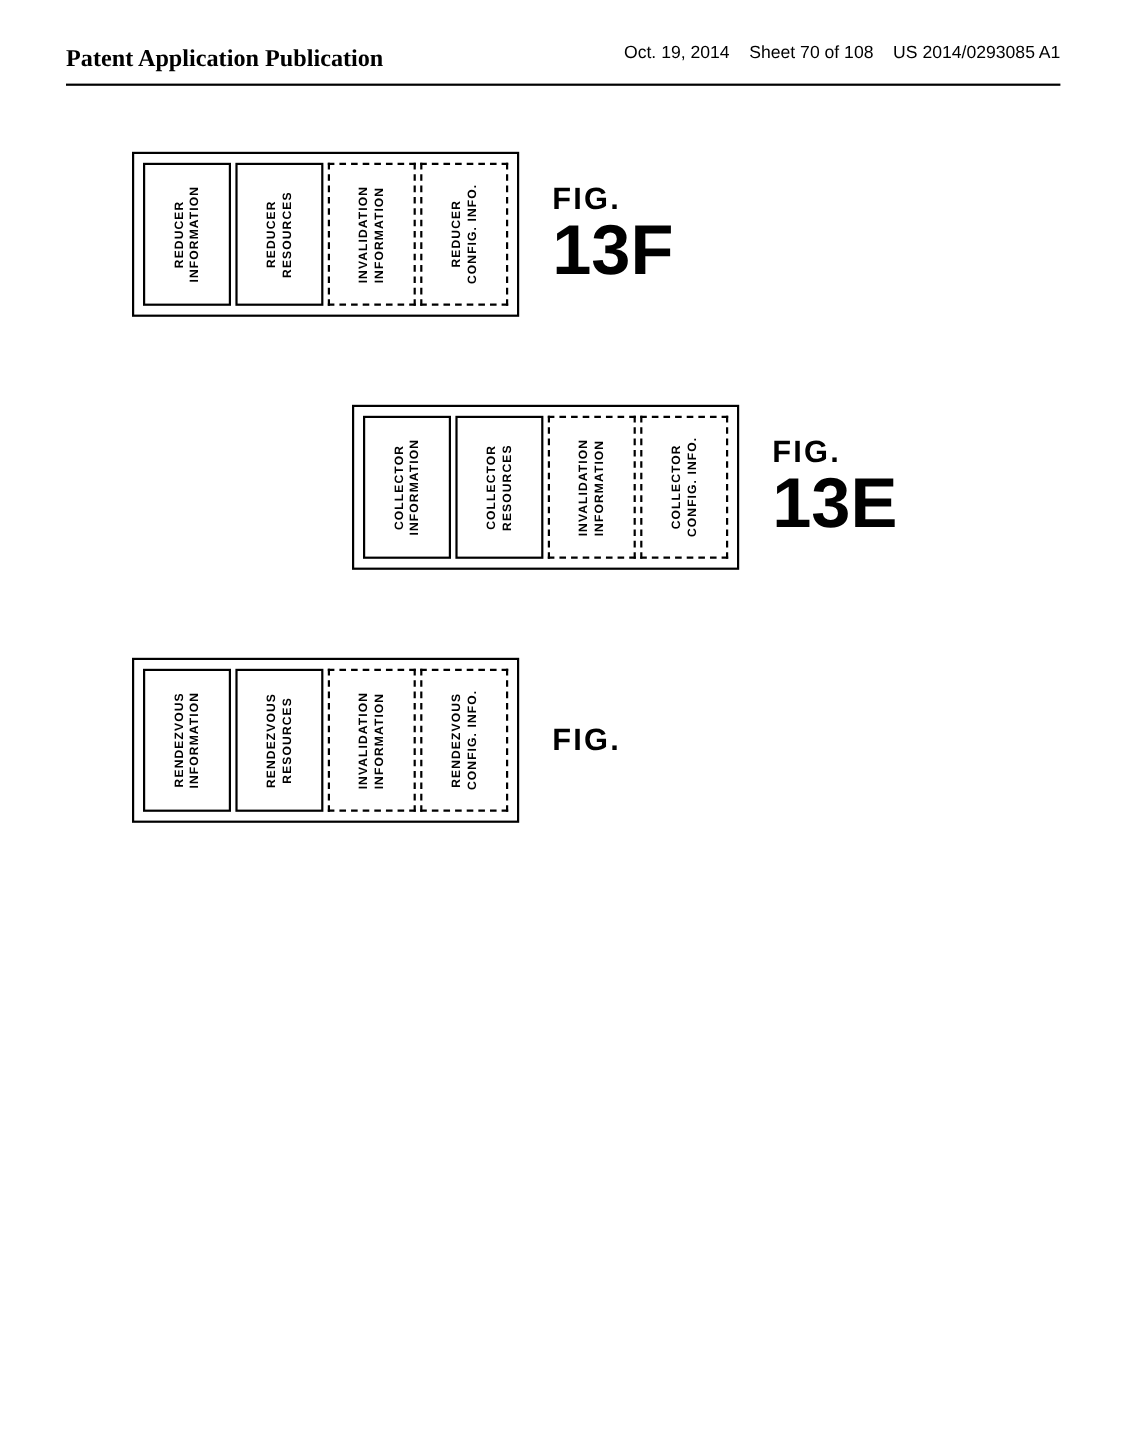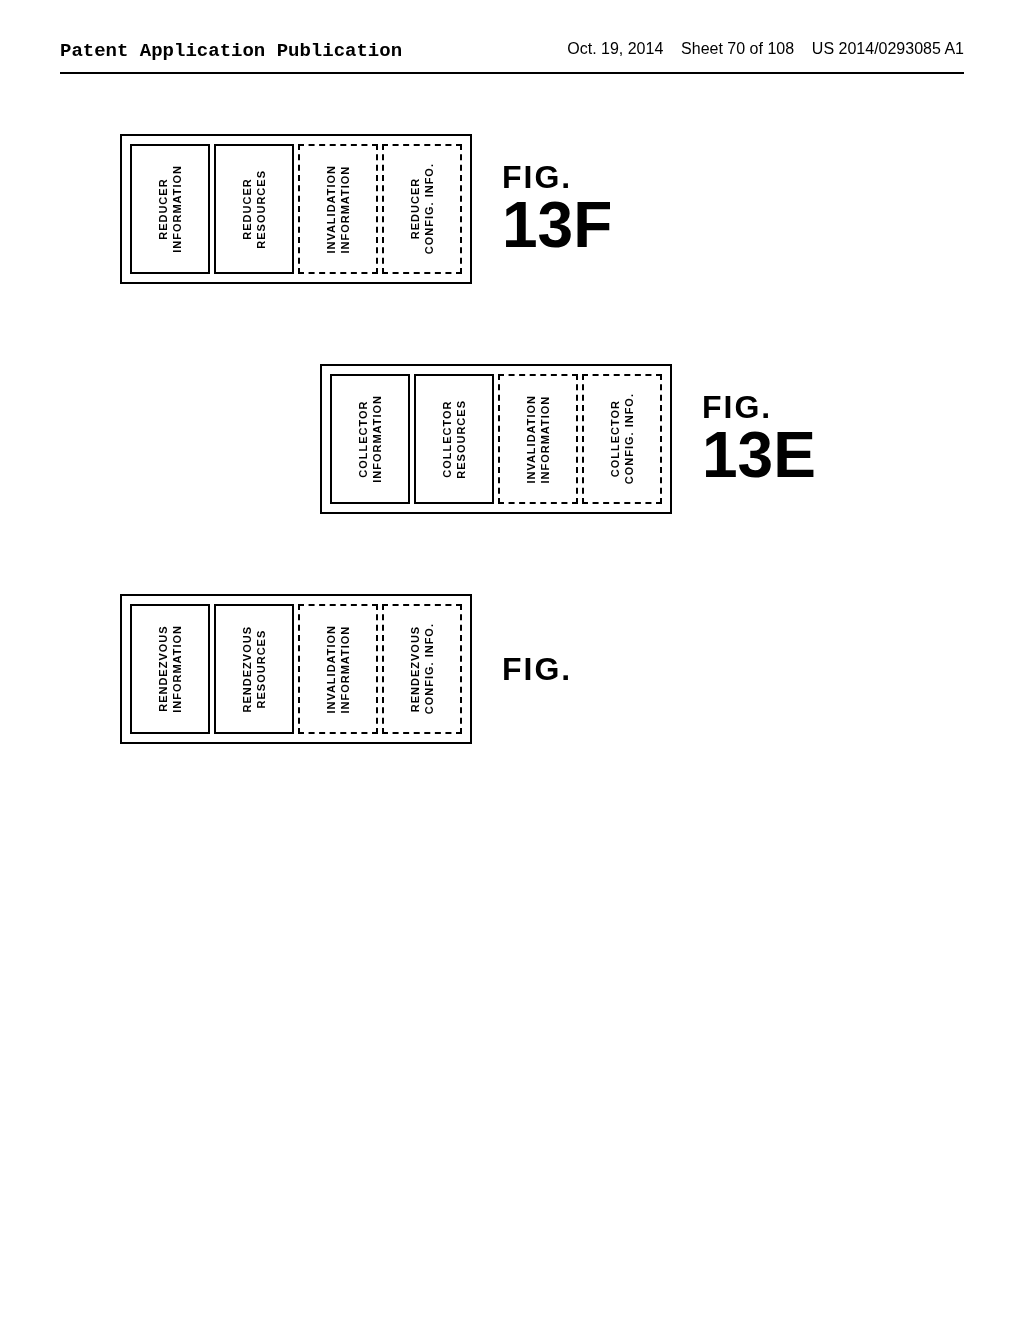--- a/index.html
+++ b/index.html
@@ -24,23 +24,23 @@
     .header {
       display: flex;
       justify-content: space-between;
       align-items: flex-start;
       margin-bottom: 60px;
       border-bottom: 2px solid #000;
       padding-bottom: 10px;
     }
 
     .header-left {
-      font-size: 19px;
+      font-size: 22px;
       font-weight: bold;
-      font-family: Liberation Mono, monospace;
+      font-family: Liberation Serif, serif;
     }
 
     .header-right {
       font-size: 16px;
       font-family: Arial, sans-serif;
       text-align: right;
     }
 
     
     .figure-section {
@@ -97,21 +97,21 @@
       font-size: 52px;
       font-weight: 900;
       font-family: Arial, sans-serif;
       display: flex;
       flex-direction: column;
       align-items: flex-start;
       line-height: 1.0;
     }
 
     .fig-label .fig-word {
-      font-size: 32px;
+      font-size: 28px;
       font-weight: 900;
       letter-spacing: 2px;
     }
 
     .fig-label .fig-num {
       font-size: 64px;
       font-weight: 900;
       line-height: 1.0;
     }
 

